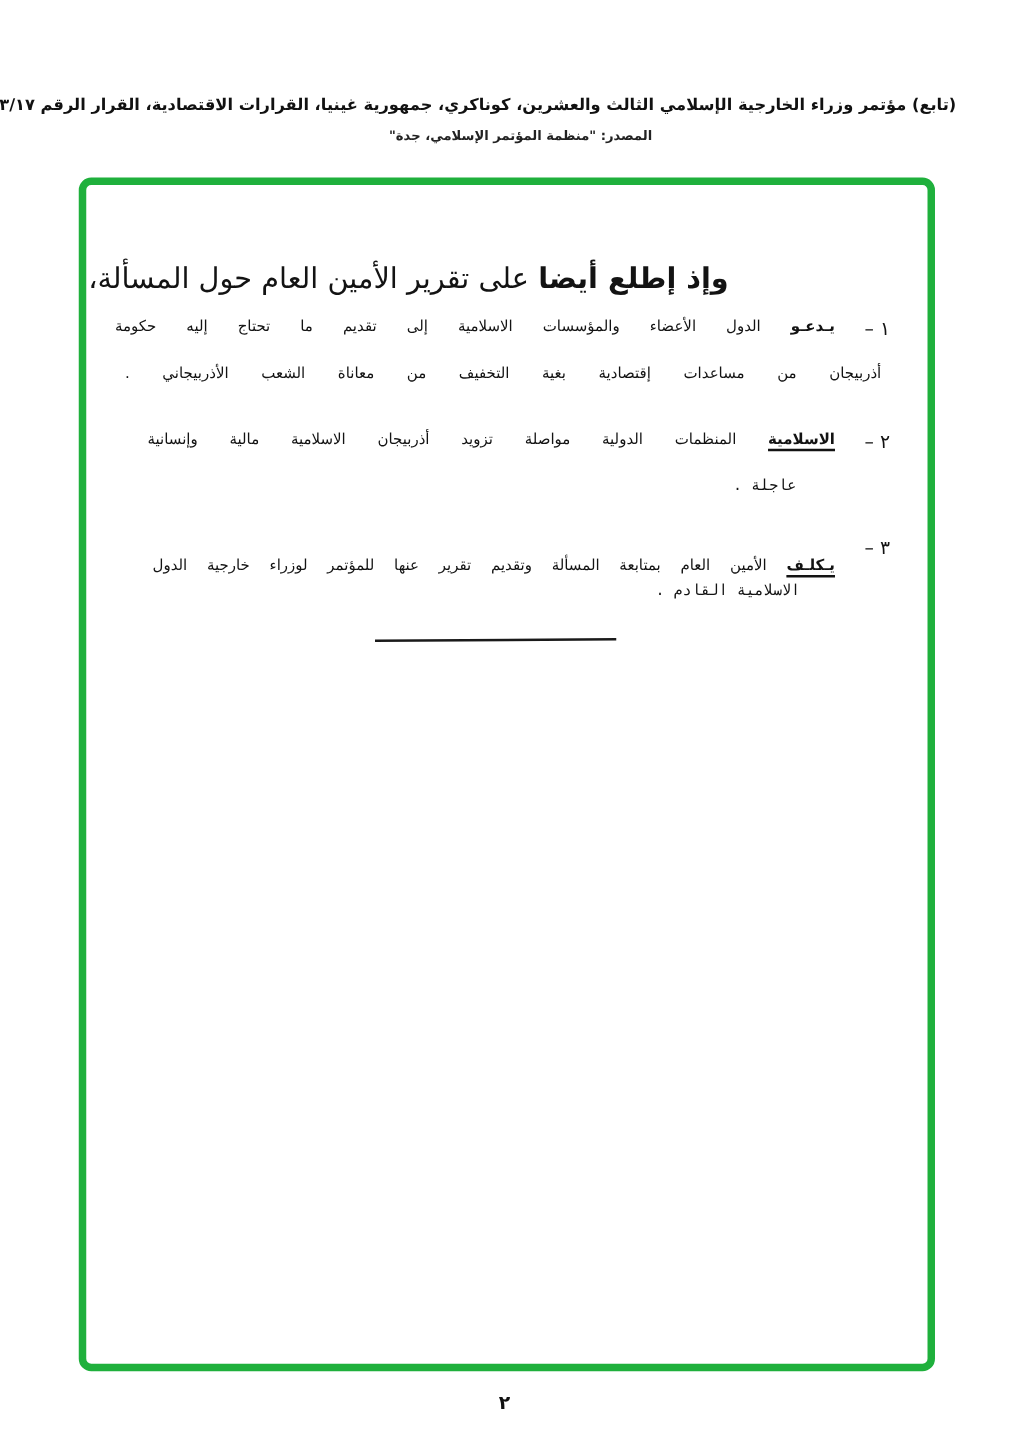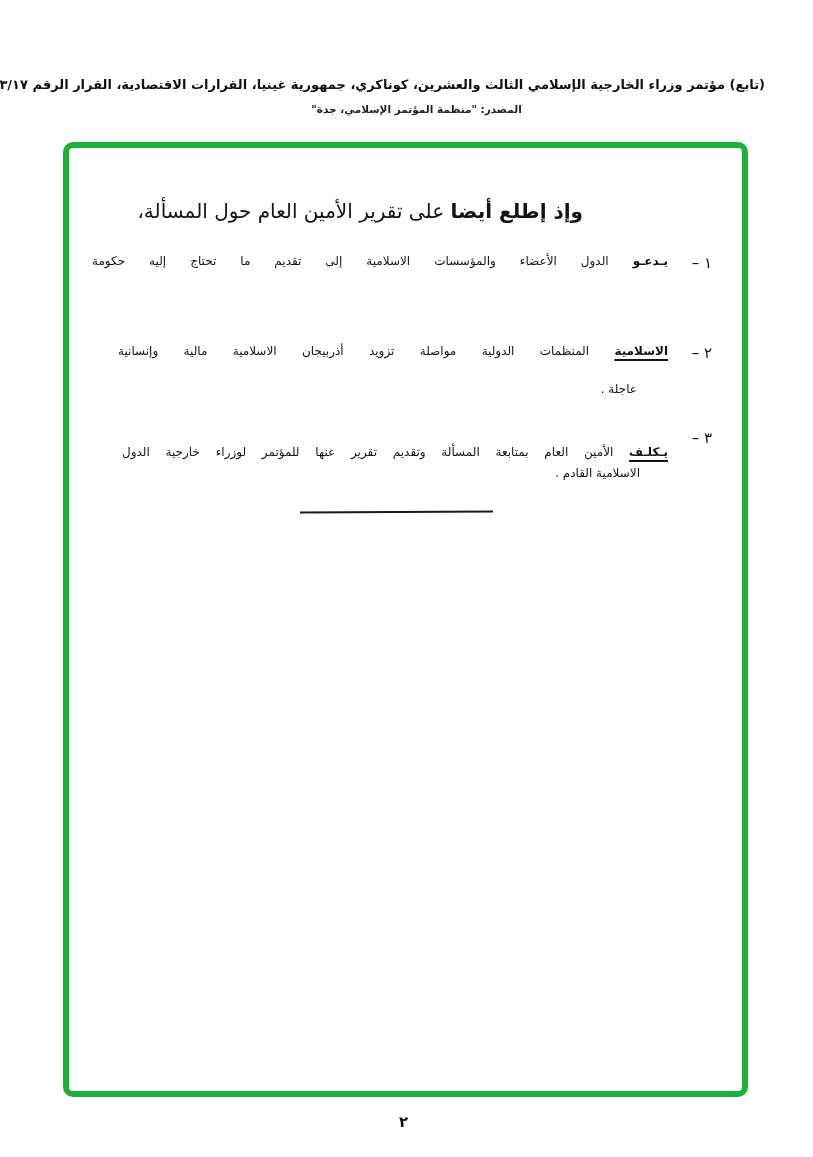--- a/index.html
+++ b/index.html
@@ -52,24 +52,24 @@
   }
 
   
   .bodyline {
     direction: rtl;
     font-size: 12px;
     line-height: 1.45;
     color: #131313;
   }
   .preamble-line {
-    top: 197px;
+    top: 207px;
     right: 230px;
     white-space: nowrap;
-    font-size: 20px;
+    font-size: 23px;
   }
   .emph { font-weight: bold; }
   .verb { font-weight: bold; }
   .verb.underlined {
     text-decoration: underline;
     text-underline-offset: 4px;
     text-decoration-thickness: 1.5px;
   }
 
   .item-number {
@@ -78,20 +78,21 @@
     font-size: 15px;
     direction: rtl;
   }
   .just {
     text-align: justify;
     text-align-last: justify;
   }
   .flushright {
     white-space: nowrap;
     text-align: right;
+    font-family: Liberation Mono, monospace;
   }
 
   .n1, .l1a { top: 253px; }
   .l1a { left: 92px;  right: 145px; }
   .l1b { top: 290px; left: 100px; right: 108px; }
 
   .n2, .l2a { top: 343px; }
   .l2a { left: 118px; right: 145px; }
   .l2b { top: 381px; right: 176px; }
 
@@ -130,20 +131,21 @@
   <div class="abs content-border-box"></div>
 
   <div class="abs bodyline preamble-line">
     <span class="emph">وإذ إطلع أيضا</span><span> على تقرير الأمين العام حول المسألة،</span>
   </div>
 
   <div class="abs bodyline item-number n1">١ –</div>
   <div class="abs bodyline just l1a">
     <span class="verb">يـدعـو</span><span> الدول الأعضاء والمؤسسات الاسلامية إلى تقديم ما تحتاج إليه حكومة</span>
   </div>
+  <div class="abs bodyline just l1b">أذربيجان من مساعدات إقتصادية بغية التخفيف من معاناة الشعب الأذربيجاني .</div>
 
   <div class="abs bodyline item-number n2">٢ –</div>
   <div class="abs bodyline just l2a">
     <span class="verb underlined">الاسلامية</span><span> المنظمات الدولية مواصلة تزويد أذربيجان الاسلامية مالية وإنسانية</span>
   </div>
   <div class="abs bodyline flushright l2b">عاجلة .</div>
 
   <div class="abs bodyline item-number n3">٣ –</div>
   <div class="abs bodyline just l3a">
     <span class="verb underlined">يـكلـف</span><span> الأمين العام بمتابعة المسألة وتقديم تقرير عنها للمؤتمر لوزراء خارجية  الدول</span>

